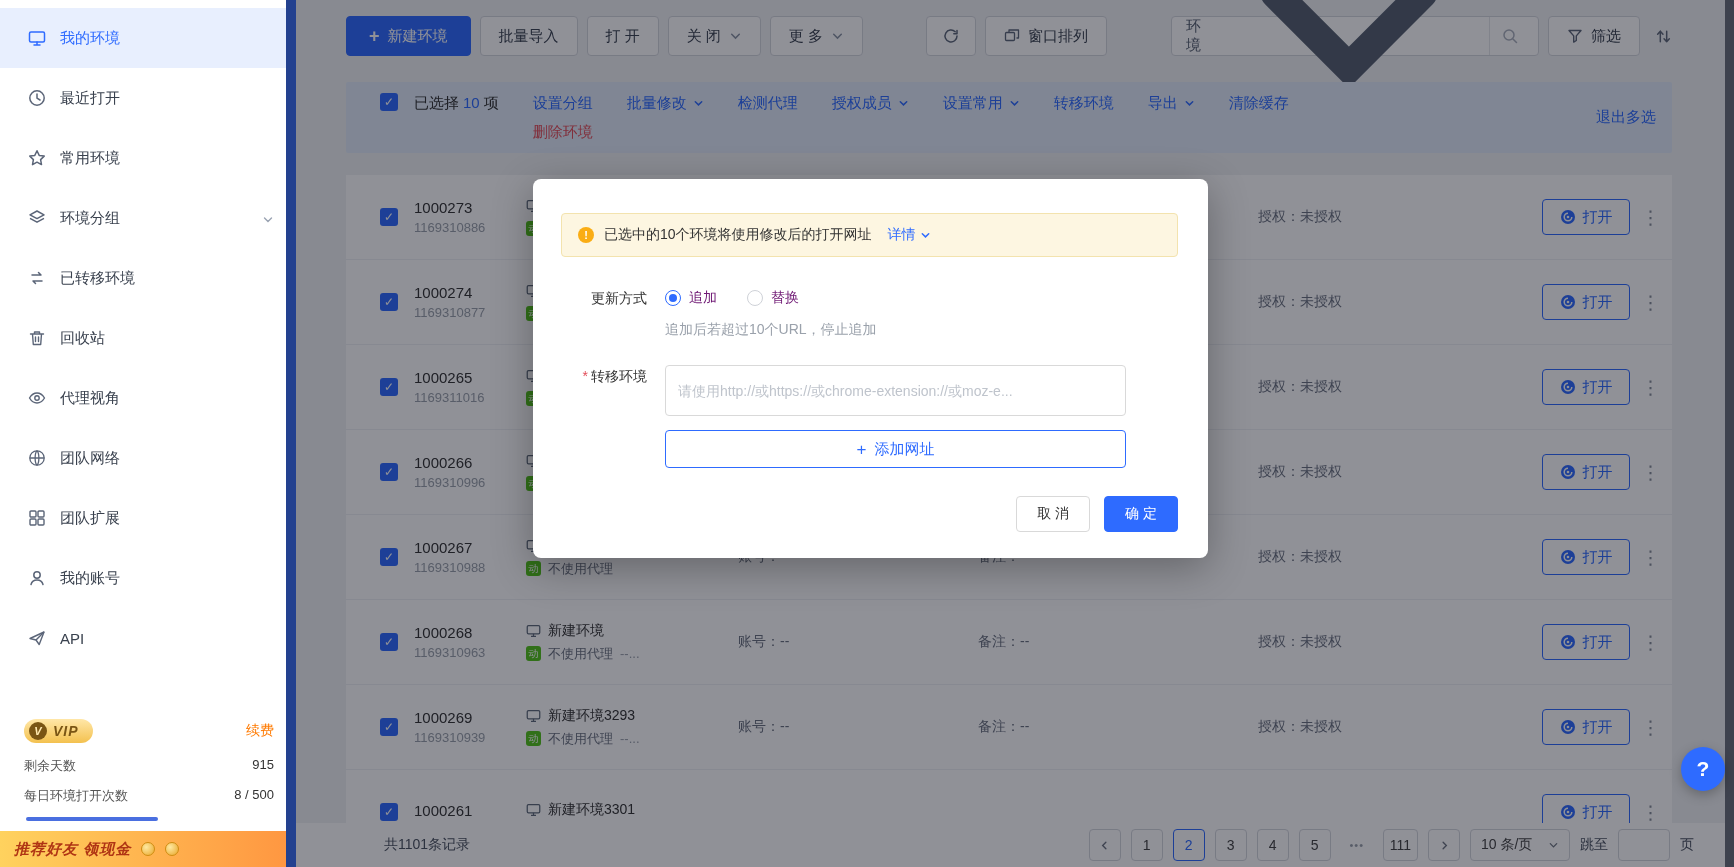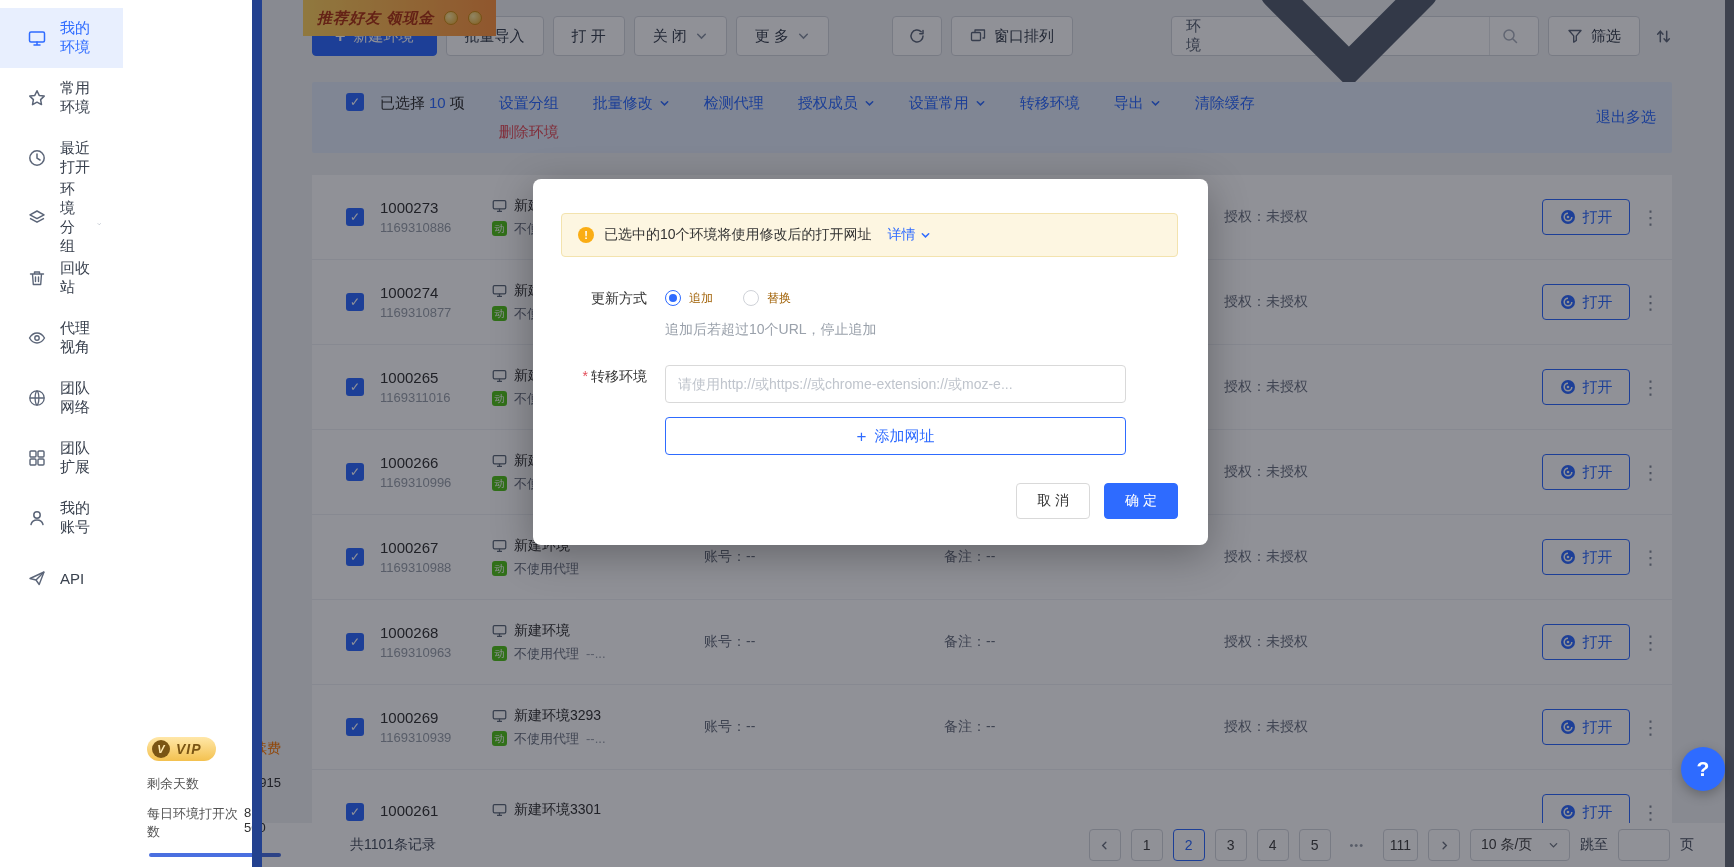--- a/index.html
+++ b/index.html
@@ -1,21 +1,21 @@
 <!DOCTYPE html>
 <html style="--accent: #2e6bff; --danger: #e34d59; --green: #52c41a; --orange: #ff7a00; --warn-bg: #fdf6e1; --warn-border: #f3e3ae; --warn-icon: #faad14; --sidebar-strip: #23418f; --page-bg: #f0f2f5;"><head>
 <meta charset="utf-8">
 <style>
   * { margin:0; padding:0; box-sizing:border-box; }
   html,body { width:1734px; height:867px; overflow:hidden; }
   body { font-family:"Liberation Sans", sans-serif; background:var(--page-bg,#f0f2f5); position:relative; font-size:14px; color:#333; }
   .app { display:flex; width:100%; height:100%; }
 
   
-  .sidebar { width:262px; background:#fff; position:relative; flex:none; display:flex; z-index:5; }
+  .sidebar { width:296px; background:#fff; position:relative; flex:none; display:flex; flex-direction:column; z-index:5; }
   .side-strip { position:absolute; right:0; top:0; bottom:0; width:10px; background:var(--sidebar-strip,#23418f); }
   .side-nav { padding-top:8px; }
   .side-item { height:60px; display:flex; align-items:center; gap:14px; padding:0 22px 0 28px; font-size:15px; color:#39414e; cursor:pointer; }
   .side-item.active { background:#e8effe; color:var(--accent,#2e6bff); }
   .side-item .ic { color:#5b6578; }
   .side-item.active .ic { color:var(--accent,#2e6bff); }
   .ic { width:18px; height:18px; flex:none; display:inline-block; }
   .ic svg, .ic16 svg, .icsm svg { width:100%; height:100%; display:block; }
   .side-chev { margin-left:auto; width:12px; height:12px; color:#9aa3b2; }
   .vip-box { margin-top:auto; padding:0 22px 0 24px; }
@@ -105,27 +105,27 @@
   .modal-body { padding:34px 30px 0 28px; }
   .warn { display:flex; align-items:center; gap:10px; background:var(--warn-bg,#fdf6e1); border:1px solid var(--warn-border,#f3e3ae); border-radius:4px; padding:12px 16px; font-size:14px; color:#333; }
   .warn-ic { width:16px; height:16px; border-radius:50%; background:var(--warn-icon,#faad14); color:#fff; font-size:11px; font-weight:bold; display:inline-flex; align-items:center; justify-content:center; flex:none; }
   .warn-link { color:var(--accent,#2e6bff); margin-left:6px; cursor:pointer; display:inline-flex; align-items:center; gap:4px; }
   .warn-link .icsm { width:11px; height:11px; }
   .form-row { display:flex; margin-top:30px; }
   .form-label { width:86px; text-align:right; font-size:14px; color:#333; line-height:22px; flex:none; }
   .form-label .req { color:#e34d59; margin-right:3px; }
   .form-value { margin-left:18px; width:461px; }
   .radio-group { display:flex; align-items:center; gap:30px; }
-  .radio-opt { display:inline-flex; align-items:center; gap:8px; cursor:pointer; font-size:12px; color:#a16207; }
+  .radio-opt { display:inline-flex; align-items:center; gap:8px; cursor:pointer; font-size:14px; color:#701a75; }
   .radio { width:16px; height:16px; border-radius:50%; border:1px solid #cfd2d8; position:relative; background:#fff; flex:none; }
   .radio.checked { border-color:var(--accent,#2e6bff); }
   .radio.checked::after { content:''; position:absolute; inset:3px; border-radius:50%; background:var(--accent,#2e6bff); }
   .hint { margin:12px 0 0 104px; font-size:14px; color:#9aa1ab; }
   .url-row { margin-top:26px; }
-  .url-input { width:100%; height:38px; border:1px solid #d9d9d9; border-radius:4px; outline:none; padding:0 12px; font-size:14px; font-family:inherit; color:#333; }
+  .url-input { width:100%; height:51px; border:1px solid #d9d9d9; border-radius:4px; outline:none; padding:0 12px; font-size:14px; font-family:inherit; color:#333; }
   .url-input::placeholder { color:#bfc4cc; }
   .add-url { margin:14px 0 0 104px; width:461px; height:38px; border:1px solid var(--accent,#2e6bff); border-radius:4px; background:#fff; color:var(--accent,#2e6bff); font-size:15px; display:flex; align-items:center; justify-content:center; gap:8px; cursor:pointer; font-family:inherit; }
   .add-url .plus { font-size:17px; line-height:1; }
   .modal-footer { display:flex; justify-content:flex-end; gap:14px; padding:28px 30px 26px; }
   .m-btn { height:36px; padding:16px 20px; border-radius:4px; font-size:14px; cursor:pointer; font-family:inherit; display:inline-flex; align-items:center; }
   .m-cancel { background:#fff; border:1px solid #d9d9d9; color:#333; }
   .m-confirm { background:var(--accent,#2e6bff); border:1px solid var(--accent,#2e6bff); color:#fff; }
 
   .help-fab { position:absolute; right:9px; bottom:76px; width:44px; height:44px; border-radius:50%; background:var(--accent,#2e6bff); color:#fff; font-size:21px; font-weight:bold; display:flex; align-items:center; justify-content:center; z-index:30; box-shadow:0 4px 12px rgba(0,0,0,0.25); cursor:pointer; }
 </style>
@@ -140,46 +140,54 @@
         <span class="ic">
             <svg viewBox="0 0 18 18" fill="none" stroke="currentColor" stroke-width="1.5" stroke-linecap="round" stroke-linejoin="round">
               <rect x="1.5" y="3" width="15" height="10" rx="1.5"></rect>
               <path d="M6 16h6M9 13v3"></path>
             </svg>
           </span>
         <span>我的环境</span>
       </div>
       <div class="side-item">
         <span class="ic">
-            <svg viewBox="0 0 18 18" fill="none" stroke="currentColor" stroke-width="1.5" stroke-linejoin="round">
-              <path d="M9 1.8l2.2 4.6 5 .7-3.6 3.5.9 5L9 13.2 4.5 15.6l.9-5L1.8 7.1l5-.7z"></path>
-            </svg>
-          </span>
-        <span>常用环境</span>
-      </div>
-      <div class="side-item">
-        <span class="ic">
             <svg viewBox="0 0 18 18" fill="none" stroke="currentColor" stroke-width="1.5" stroke-linecap="round">
               <circle cx="9" cy="9" r="7.2"></circle>
               <path d="M9 5v4.2l3 1.8"></path>
             </svg>
           </span>
         <span>最近打开</span>
+      </div>
+      <div class="side-item">
+        <span class="ic">
+            <svg viewBox="0 0 18 18" fill="none" stroke="currentColor" stroke-width="1.5" stroke-linejoin="round">
+              <path d="M9 1.8l2.2 4.6 5 .7-3.6 3.5.9 5L9 13.2 4.5 15.6l.9-5L1.8 7.1l5-.7z"></path>
+            </svg>
+          </span>
+        <span>常用环境</span>
       </div>
       <div class="side-item">
         <span class="ic">
             <svg viewBox="0 0 18 18" fill="none" stroke="currentColor" stroke-width="1.5" stroke-linejoin="round">
               <path d="M9 2l7 3.8L9 9.6 2 5.8z"></path>
               <path d="M2 9.4l7 3.8 7-3.8"></path>
             </svg>
           </span>
         <span>环境分组</span>
         <span class="side-chev"><svg viewBox="0 0 12 12" fill="none" stroke="currentColor" stroke-width="1.4" stroke-linecap="round">
               <path d="M2.5 4l3.5 3.5L9.5 4"></path>
             </svg></span>
+      </div>
+      <div class="side-item">
+        <span class="ic">
+            <svg viewBox="0 0 18 18" fill="none" stroke="currentColor" stroke-width="1.5" stroke-linecap="round" stroke-linejoin="round">
+              <path d="M4 6h9l-2.5-2.5M14 12H5l2.5 2.5"></path>
+            </svg>
+          </span>
+        <span>已转移环境</span>
       </div>
       <div class="side-item">
         <span class="ic">
             <svg viewBox="0 0 18 18" fill="none" stroke="currentColor" stroke-width="1.4" stroke-linecap="round" stroke-linejoin="round">
               <path d="M2.5 5h13M6.5 5V3h5v2M4.5 5l.8 10.5h7.4L13.5 5M7.5 8v4.5M10.5 8v4.5"></path>
             </svg>
           </span>
         <span>回收站</span>
       </div>
       <div class="side-item">

